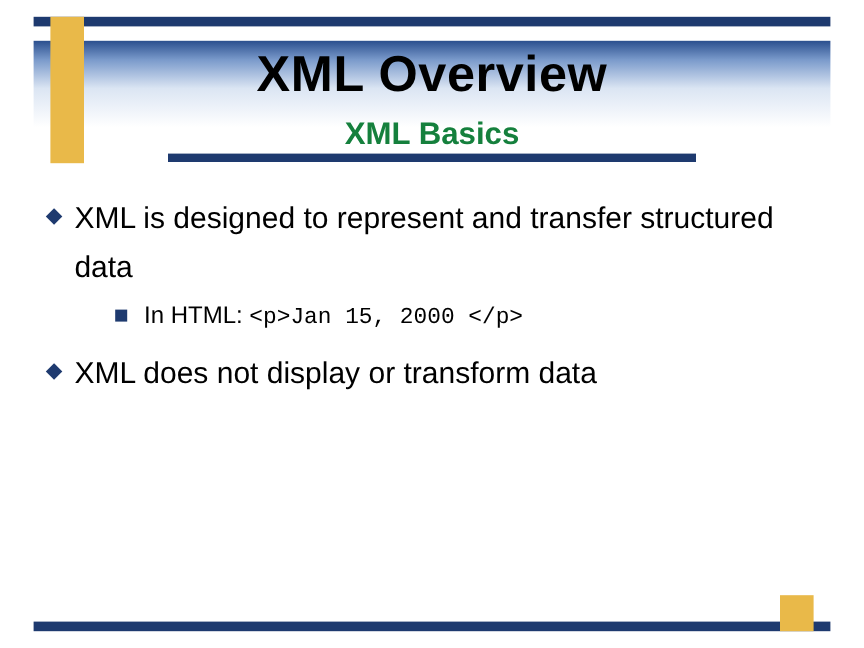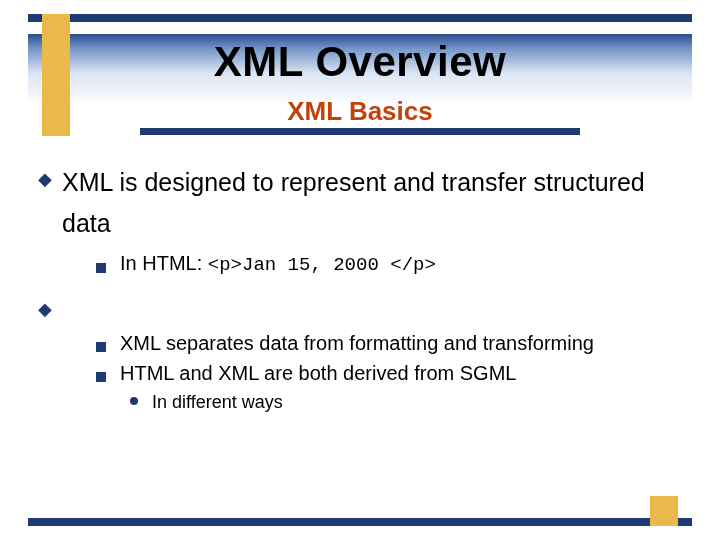--- a/index.html
+++ b/index.html
@@ -39,21 +39,21 @@
     font-weight: bold;
     color: #000;
     letter-spacing: 0.5px;
   }
   .subtitle {
     position: absolute;
     top: 96px; left: 0; right: 0;
     text-align: center;
     font-size: 26px;
     font-weight: bold;
-    color: #c2410c;
+    color: #15803d;
   }
   .title-underline {
     position: absolute;
     top: 128px; left: 140px; right: 140px;
     height: 7px;
     background: #1e3a6f;
   }
 
   
   .content {
@@ -77,21 +77,21 @@
     margin-top: 2px;
   }
   .l1 .text {
     font-size: 25px;
     line-height: 41px;
   }
 
   .l2-group { margin: 4px 0 14px 60px; }
   .l2 {
     display: flex;
-    align-items: center;
+    align-items: flex-start;
     margin-bottom: 4px;
   }
   .l2 .bullet {
     flex: 0 0 auto;
     width: 10px; height: 10px;
     background: #1e3a6f;
     margin-top: 8px;
     margin-right: 14px;
   }
   .l2 .text {
@@ -159,34 +159,19 @@
     <div class="l2">
       <span class="bullet"></span>
       <span class="text">
         <span>In HTML: </span><span class="mono">&lt;p&gt;Jan 15, 2000 &lt;/p&gt;</span>
       </span>
     </div>
   </div>
 
   <div class="l1">
     <span class="bullet">◆</span>
-  </div>
-  <div class="l2-group">
-    <div class="l2">
-      <span class="bullet"></span>
-      <span class="text">XML separates data from formatting and transforming</span>
-    </div>
-    <div class="l2">
-      <span class="bullet"></span>
-      <span class="text">HTML and XML are both derived from SGML</span>
-    </div>
-    <div class="l3-group">
-      <div class="l3">
-        <span class="bullet"></span>
-        <span class="text">In different ways</span>
-      </div>
-    </div>
+    <span class="text">XML does not display or transform data</span>
   </div>
 
 </div>
 
 <div class="bottom-stripe"></div>
 <div class="gold-block-bottom"></div>
 
 </body></html>

